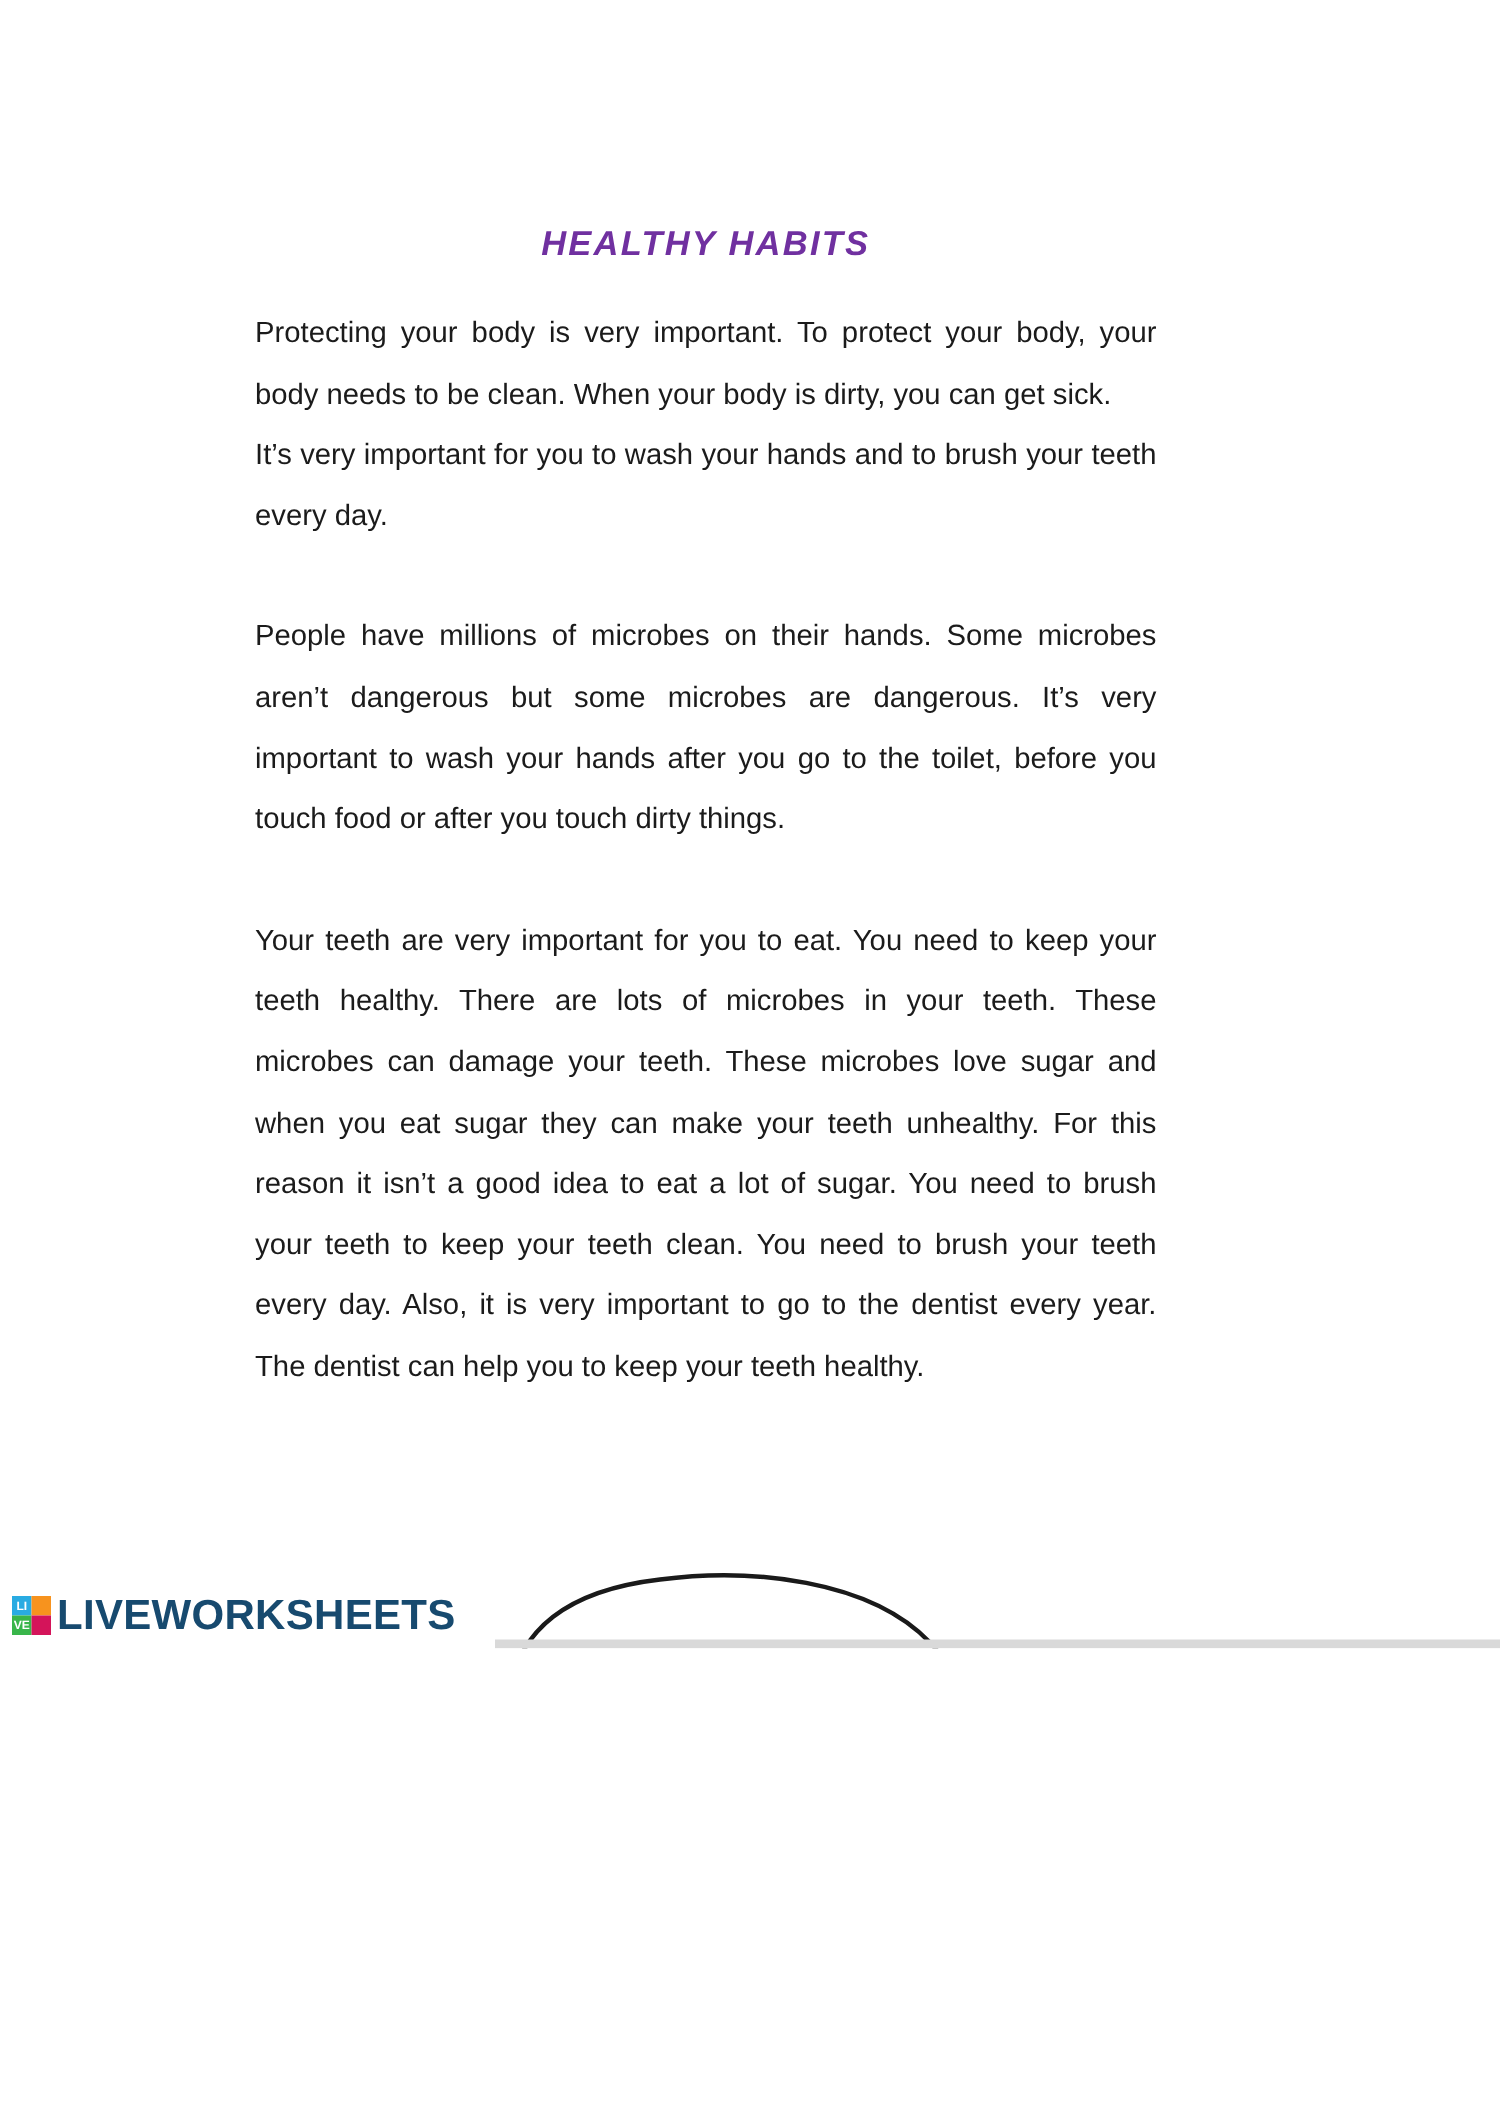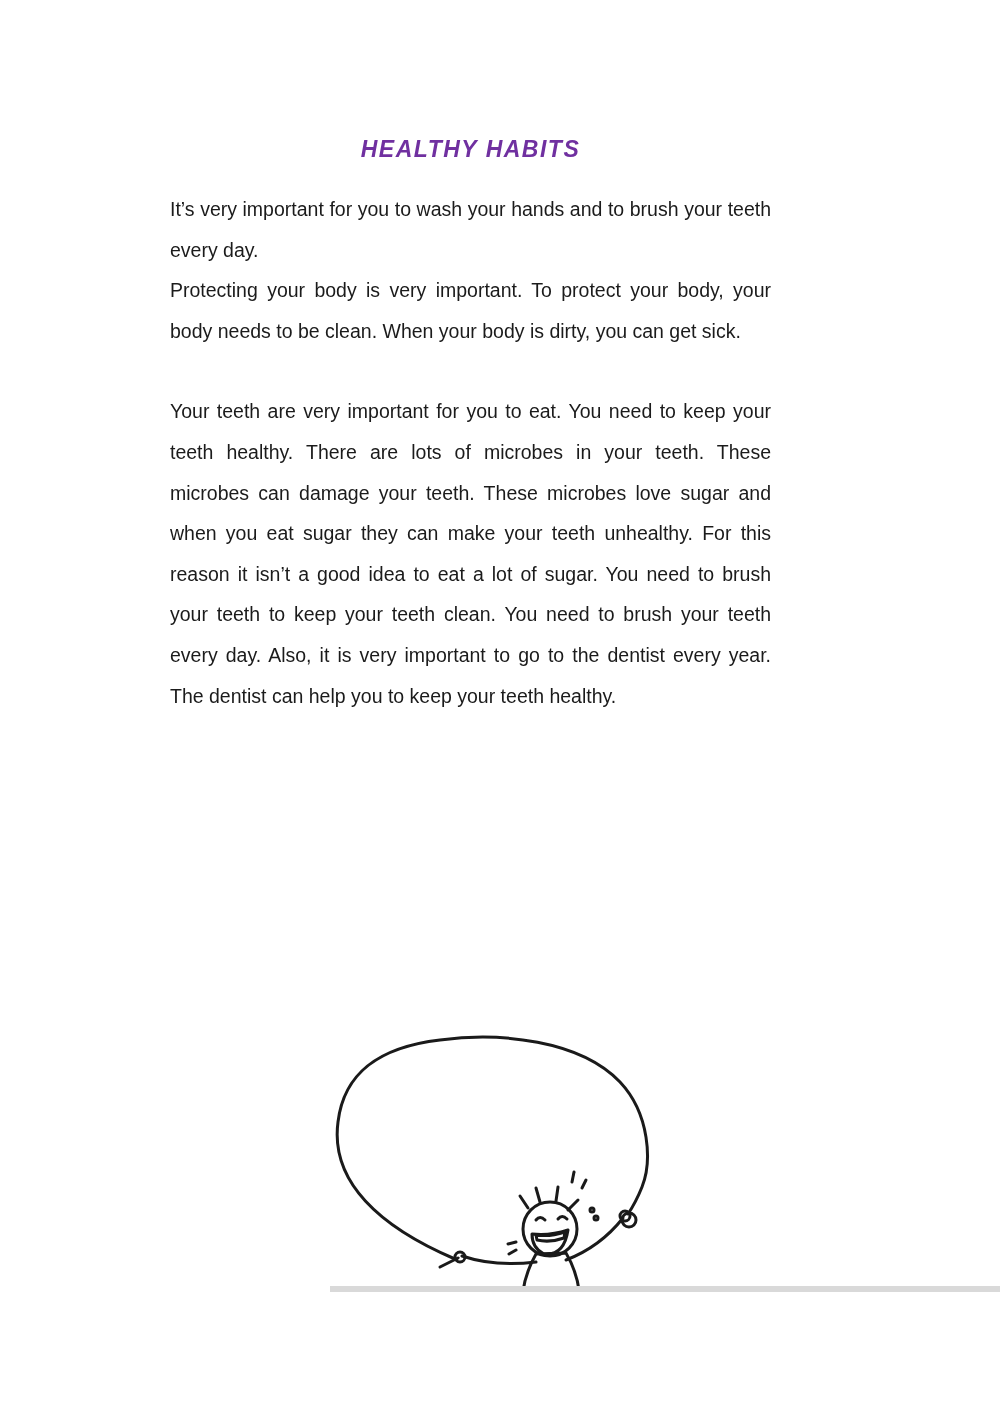--- a/index.html
+++ b/index.html
@@ -1,22 +1,23 @@
 <!DOCTYPE html>
 <html style="--title-color: #7030a0; --brand-color: #174a6f;"><head>
 <meta charset="utf-8">
 <style>
   html, body { margin: 0; padding: 0; background: #ffffff; }
   .page {
     position: relative;
     width: 1000px;
-    height: 1292px;
+    height: 1086px;
     background: #ffffff;
     font-family: "Liberation Sans", sans-serif;
     overflow: hidden;
+    margin-top: 13px;
   }
   .content {
     position: absolute;
     left: 170px;
     top: 136px;
     width: 601px;
   }
   .title {
     margin: 0 0 26px 0;
     text-align: center;
@@ -91,22 +92,23 @@
   }
 </style>
 </head>
 <body>
 
 <div class="page">
 
   <div class="content">
     <h1 class="title">HEALTHY HABITS</h1>
 
+    <p class="body-par">Protecting your body is very important. To protect your body, your body needs to be clean. When your body is dirty, you can get sick.</p>
     <p class="body-par">It’s very important for you to wash your hands and to brush your teeth every day.</p>
-    <p class="body-par">Protecting your body is very important. To protect your body, your body needs to be clean. When your body is dirty, you can get sick.</p>
+    <p class="body-par gap-before">People have millions of microbes on their hands. Some microbes aren’t dangerous but some microbes are dangerous. It’s very important to wash your hands after you go to the toilet, before you touch food or after you touch dirty things.</p>
     <p class="body-par gap-before">Your teeth are very important for you to eat. You need to keep your teeth healthy. There are lots of microbes in your teeth. These microbes can damage your teeth. These microbes love sugar and when you eat sugar they can make your teeth unhealthy. For this reason it isn’t a good idea to eat a lot of sugar. You need to brush your teeth to keep your teeth clean. You need to brush your teeth every day. Also, it is very important to go to the dentist every year. The dentist can help you to keep your teeth healthy.</p>
   </div>
 
   <svg class="illustration" viewBox="0 0 340 360">
 
     <g>
       <path d="M 135 237 C 60 205, 10 160, 18 100 C 24 50, 60 25, 120 18 C 180 10, 260 18, 300 60 C 330 92, 332 140, 322 165 C 316 180, 312 186, 308 192"></path>
       <path d="M 138 236 L 120 245" stroke-width="9"></path>
       <circle cx="309" cy="198" r="7" fill="#1a1a1a"></circle>
     </g>
@@ -134,16 +136,25 @@
       <path d="M 276 330 L 284 328"></path>
       <path d="M 196 220 L 188 222"></path>
       <path d="M 196 228 L 189 232"></path>
       <path d="M 252 160 L 254 150"></path>
       <path d="M 262 166 L 266 158"></path>
       <circle cx="272" cy="188" r="2" fill="#1a1a1a"></circle>
       <circle cx="276" cy="196" r="2" fill="#1a1a1a"></circle>
     </g>
   </svg>
 
+  <div class="footer">
+    <div class="logo-grid">
+      <span class="logo-cell" style="background-color: rgb(41, 171, 226);">LI</span>
+      <span class="logo-cell" style="background-color: rgb(247, 147, 30);"></span>
+      <span class="logo-cell" style="background-color: rgb(57, 181, 74);">VE</span>
+      <span class="logo-cell" style="background-color: rgb(212, 20, 90);"></span>
+    </div>
+    <span class="brand">LIVEWORKSHEETS</span>
+  </div>
 
   <div class="bottom-strip"></div>
 
 </div>
 
 </body></html>

